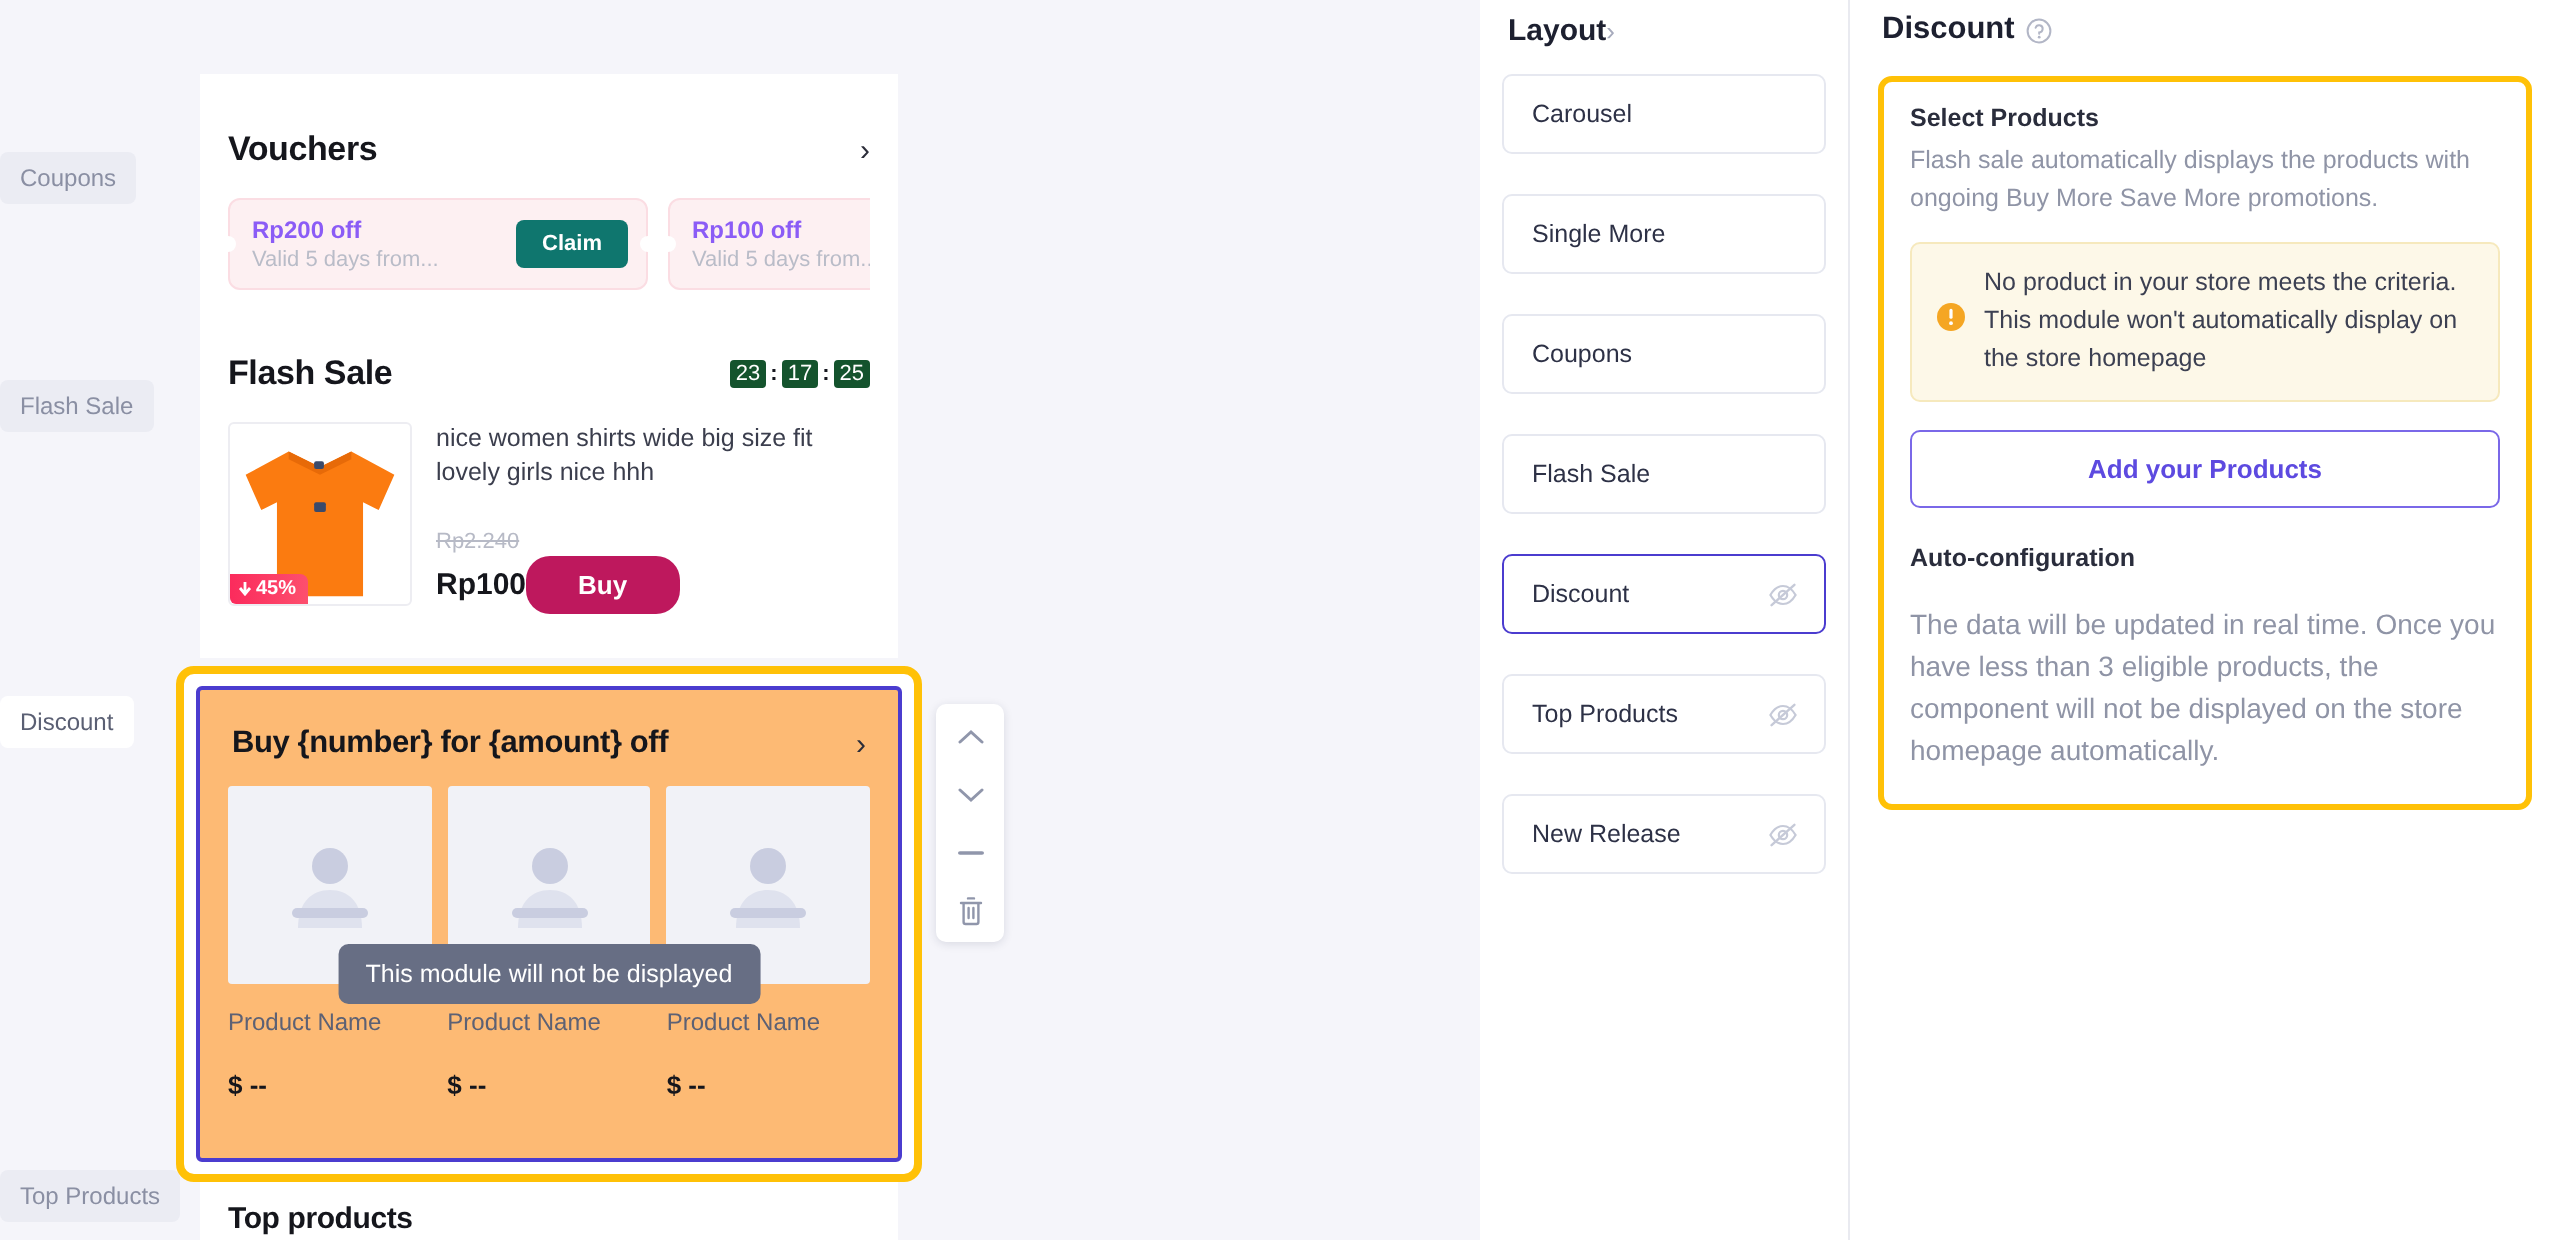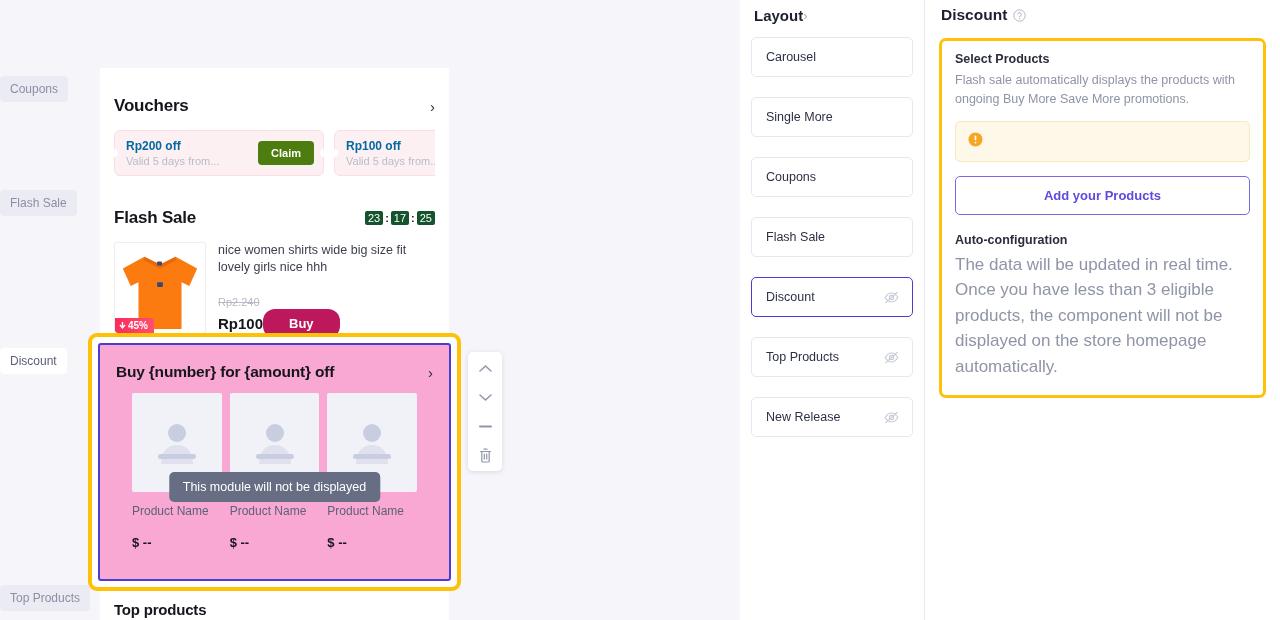--- a/index.html
+++ b/index.html
@@ -28,21 +28,21 @@
     background: #ebecf3;
     border-radius: 4px;
     padding: 6px 10px;
     white-space: nowrap;
   }
   .chip.active { background: #ffffff; color: #5a5f73; }
 
   
   .phone {
     position: absolute;
-    left: 100px; top: 68px;
+    left: 100px; top: 37px;
     width: 349px;
     background: #ffffff;
   }
 
   .sec { padding: 0 14px; }
 
   .sec-head {
     display: flex; align-items: center; justify-content: space-between;
     padding: 28px 0 14px 0;
   }
@@ -61,24 +61,24 @@
     display: flex; align-items: center; justify-content: space-between;
     padding: 0 9px 0 11px;
   }
   .voucher::before, .voucher::after {
     content: ""; position: absolute; width: 8px; height: 8px;
     background: #ffffff; border-radius: 50%;
     top: 50%; transform: translateY(-50%);
   }
   .voucher::before { left: -5px; }
   .voucher::after  { right: -5px; }
-  .v-amt { font-size: 12px; font-weight: bold; color: #0369a1; }
+  .v-amt { font-size: 12px; font-weight: bold; color: #8b5cf6; }
   .v-sub { font-size: 11px; color: #b9bcc8; margin-top: 2px; }
   .claim {
-    background: #4d7c0f; color: #fff; font-size: 11px; font-weight: bold;
+    background: #0f766e; color: #fff; font-size: 11px; font-weight: bold;
     border: none; border-radius: 4px; padding: 6px 13px; cursor: pointer;
   }
 
   
   .timer { display: flex; align-items: center; gap: 2px; }
   .tnum {
     background: #14532d; color: #ffffff;
     font-size: 11px; font-weight: normal;
     border-radius: 2px; padding: 1px 3px; min-width: 18px; text-align: center;
   }
@@ -112,28 +112,28 @@
   .sel-outer {
     position: absolute; left: 88px; top: 333px;
     width: 373px; height: 258px;
     border: 4px solid #ffc107; border-radius: 9px;
     background: #ffffff;
     padding: 6px;
   }
   .sel-inner {
     width: 100%; height: 100%;
     border: 2px solid #4b3ccf; border-radius: 3px;
-    background: #f9a8d4; position: relative; overflow: hidden;
+    background: #fdba74; position: relative; overflow: hidden;
   }
   .disc-head {
     display: flex; align-items: center; justify-content: space-between;
     padding: 18px 16px 12px 16px;
   }
   .disc-title { font-size: 15.5px; font-weight: bold; color: #15161c; letter-spacing: -.2px; }
-  .ph-row { display: flex; gap: 8px; padding: 0 32px; }
+  .ph-row { display: flex; gap: 8px; padding: 0 14px; }
   .ph-cell { flex: 1; }
   .ph-img {
     height: 99px; background: #f1f2f7; border-radius: 2px;
     display: flex; align-items: center; justify-content: center;
   }
   .ph-name { font-size: 12px; color: #5d6174; margin-top: 12px; }
   .ph-price { font-size: 13px; font-weight: bold; color: #15161c; margin-top: 17px; }
   .tooltip {
     position: absolute; left: 50%; top: 127px; transform: translateX(-50%);
     background: #676e84; color: #ffffff;
@@ -218,21 +218,21 @@
   .add-btn {
     display: block; width: 100%;
     margin-top: 14px;
     border: 1px solid #7a68e8; border-radius: 5px;
     background: #ffffff; color: #5d4ae0;
     font-size: 13px; font-weight: bold;
     padding: 11px 0; cursor: pointer;
     font-family: "Liberation Sans", sans-serif;
   }
   .auto-title { font-size: 12.5px; font-weight: bold; color: #2a2d3c; margin-top: 18px; }
-  .auto-desc { font-size: 17px; color: #8f94a6; line-height: 1.5; margin-top: 5px; }
+  .auto-desc { font-size: 14px; color: #8f94a6; line-height: 1.5; margin-top: 16px; }
 </style>
 </head>
 <body>
 
 <div class="app">
 
   <div class="preview-col">
 
     <div id="chips">
         <div class="chip" style="top: 76px;">Coupons</div>
@@ -446,20 +446,21 @@
       <div class="sp-desc">Flash sale automatically displays the products with ongoing Buy More Save More promotions.</div>
 
       <div class="warn">
         <span class="warn-icon">
           <svg width="15" height="15" viewBox="0 0 15 15">
             <circle cx="7.5" cy="7.5" r="7" fill="#f5a623"></circle>
             <rect x="6.7" y="3.4" width="1.6" height="5" rx="0.8" fill="#ffffff"></rect>
             <circle cx="7.5" cy="10.6" r="0.95" fill="#ffffff"></circle>
           </svg>
         </span>
+        <span class="warn-text">No product in your store meets the criteria. This module won't automatically display on the store homepage</span>
       </div>
 
       <button class="add-btn">Add your Products</button>
 
       <div class="auto-title">Auto-configuration</div>
       <div class="auto-desc">The data will be updated in real time. Once you have less than 3 eligible products, the component will not be displayed on the store homepage automatically.</div>
     </div>
   </div>
 
 </div>

